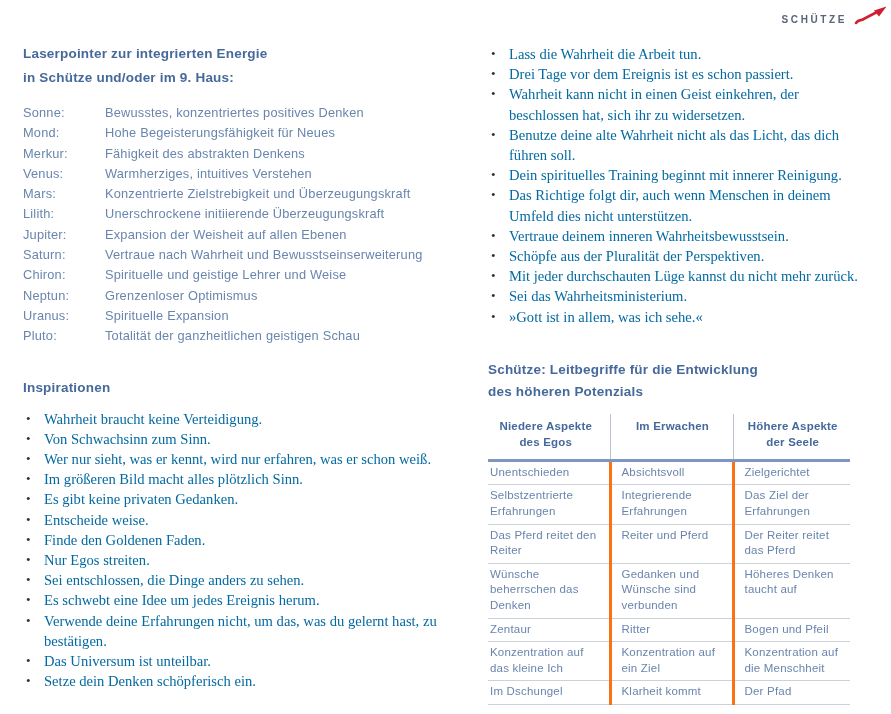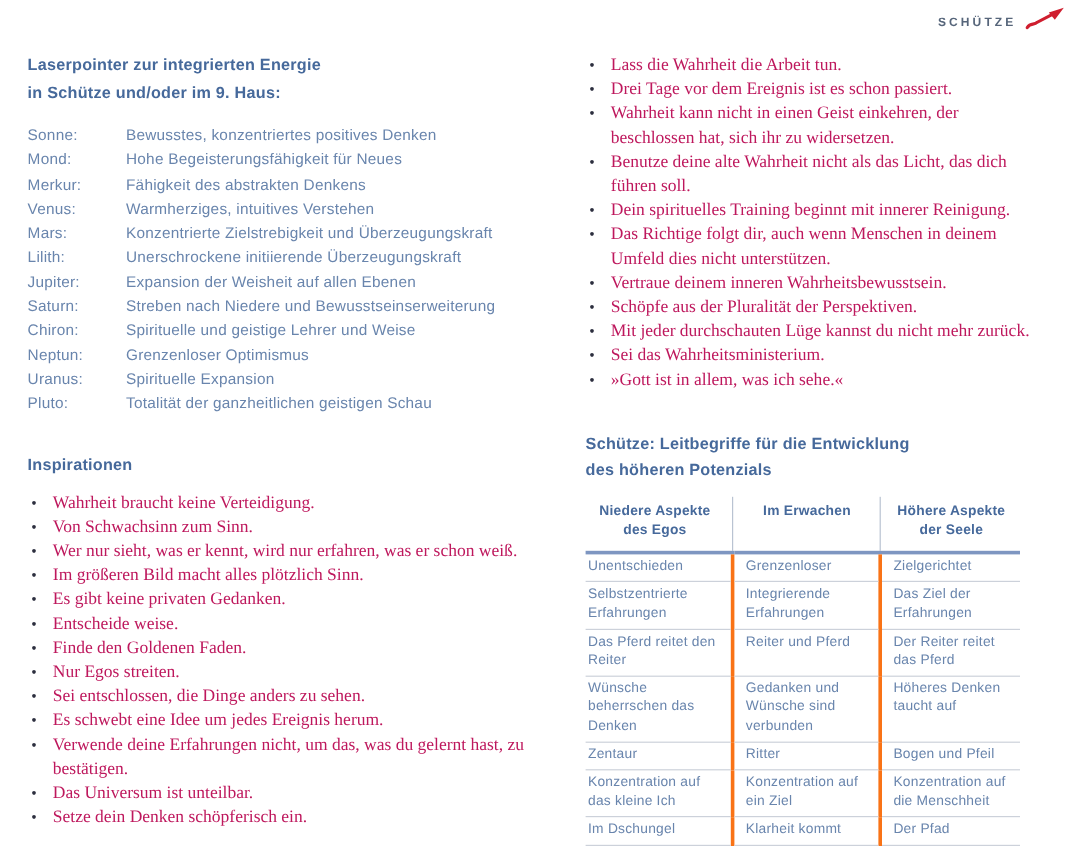--- a/index.html
+++ b/index.html
@@ -34,21 +34,21 @@
   .inspiration-heading {
     margin-top:33px; font-size:13.5px; font-weight:700;
     color:#46699b; letter-spacing:0.2px;
   }
 
   
   ul.bullets { list-style:none; margin-top:14px; width:100%; }
   ul.bullets li {
     position:relative; padding-left:21px;
     font-family:"Liberation Serif", serif;
-    font-size:14.6px; line-height:20.2px; color:#be185d;
+    font-size:14.6px; line-height:20.2px; color:#0369a1;
   }
   ul.bullets li::before {
     content:"\2022"; position:absolute; left:3px; top:0;
     font-size:13px; color:#2c2e3e;
   }
 
   
   .right-page { position:absolute; left:488px; top:44px; width:380px; }
   .right-page ul.bullets { margin-top:0; }
   .table-heading {
@@ -132,21 +132,21 @@
       <div class="planet-row">
         <div class="planet-label">Lilith:</div>
         <div class="planet-value">Unerschrockene initiierende Überzeugungskraft</div>
       </div>
       <div class="planet-row">
         <div class="planet-label">Jupiter:</div>
         <div class="planet-value">Expansion der Weisheit auf allen Ebenen</div>
       </div>
       <div class="planet-row">
         <div class="planet-label">Saturn:</div>
-        <div class="planet-value">Streben nach Niedere und Bewusstseinserweiterung</div>
+        <div class="planet-value">Vertraue nach Wahrheit und Bewusstseinserweiterung</div>
       </div>
       <div class="planet-row">
         <div class="planet-label">Chiron:</div>
         <div class="planet-value">Spirituelle und geistige Lehrer und Weise</div>
       </div>
       <div class="planet-row">
         <div class="planet-label">Neptun:</div>
         <div class="planet-value">Grenzenloser Optimismus</div>
       </div>
       <div class="planet-row">
@@ -207,21 +207,21 @@
     <thead>
       <tr>
           <th>Niedere Aspekte des Egos</th>
           <th>Im Erwachen</th>
           <th>Höhere Aspekte der Seele</th>
         </tr>
     </thead>
     <tbody>
         <tr>
           <td>Unentschieden</td>
-          <td>Grenzenloser</td>
+          <td>Absichtsvoll</td>
           <td>Zielgerichtet</td>
         </tr>
         <tr>
           <td>Selbstzentrierte Erfahrungen</td>
           <td>Integrierende Erfahrungen</td>
           <td>Das Ziel der Erfahrungen</td>
         </tr>
         <tr>
           <td>Das Pferd reitet den Reiter</td>
           <td>Reiter und Pferd</td>

